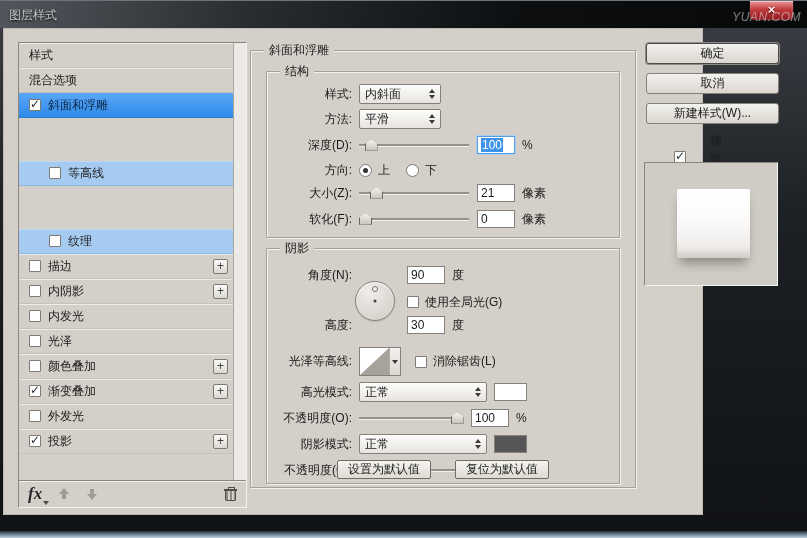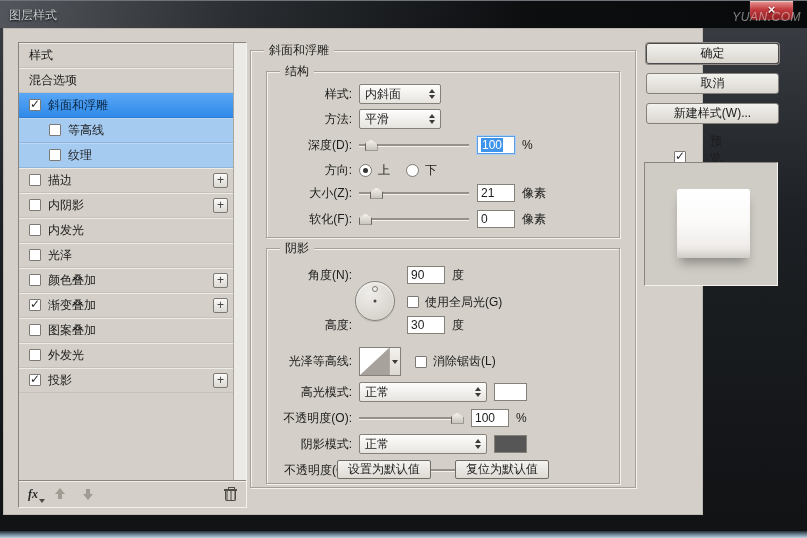--- a/index.html
+++ b/index.html
@@ -36,37 +36,37 @@
   
   .sidebar { position:absolute; left:15px; top:14px; width:229px; height:466px;
     border:1px solid; border-color:#8a867e #f4f2ee #f4f2ee #8a867e;
     background:#d4d0c9; display:flex; flex-direction:column; }
   .sidebar-body { flex:1; display:flex; overflow:hidden; }
   .side-rows { flex:1; }
   .side-scroll { width:13px; border-left:1px solid #aba79f; background:#eceae6; }
   .side-row { height:25px; display:flex; align-items:center; gap:7px;
     padding-left:10px; border-bottom:1px solid #c6c2ba;
     box-shadow:inset 0 1px 0 #eeece7; cursor:pointer; white-space:nowrap; }
-  .side-row.indent { padding-left:30px; }
+  .side-row.indent { padding-left:30px;margin-top:43px; }
   .side-row.sub { background:#a6cbf1; border-bottom:1px solid #8fb6de;
     box-shadow:inset 0 1px 0 #bcd8f4; }
   .side-row.selected { background:linear-gradient(180deg,#5aa7f6,#2f8ae9);
     border-bottom:1px solid #2b7cd2; box-shadow:none; color:#09243f; }
   .cb { width:12px; height:12px; background:#fff; border:1px solid #7d7974;
     border-radius:1px; position:relative; flex:none; }
   .cb.checked::after { content:attr(data-glyph); position:absolute; left:0px; top:-3px;
     font-size:12px; font-weight:bold; color:#2b2b2b; }
   .plus-btn { margin-left:auto; margin-right:5px; width:15px; height:15px; flex:none;
     border:1px solid #7d7974; border-radius:2px;
     background:linear-gradient(180deg,#fbfaf9,#dbd8d2);
     color:#444; font-size:12px; line-height:13px; text-align:center; cursor:pointer; }
   .fx-row { height:27px; border-top:1px solid #8a867e; box-shadow:inset 0 1px 0 #f2f0ec;
     display:flex; align-items:center; padding:0 9px; gap:16px; }
   .fx-label { font-family:"Liberation Serif","DejaVu Serif",serif; font-style:italic;
-    font-weight:bold; font-size:12px; color:#2a2a2a; position:relative; cursor:pointer; }
+    font-weight:bold; font-size:17px; color:#2a2a2a; position:relative; cursor:pointer; }
   .fx-label .mini-caret { position:absolute; right:-7px; bottom:-1px; width:0; height:0;
     border-left:3px solid transparent; border-right:3px solid transparent;
     border-top:4px solid #4e4b46; }
   .nav-arrow { width:12px; height:12px; position:relative; cursor:pointer; }
   .nav-arrow::before { content:""; position:absolute; left:1px;
     border-left:5px solid transparent; border-right:5px solid transparent; }
   .nav-arrow::after { content:""; position:absolute; left:4px; width:4px; height:6px;
     background:#a09c94; }
   .nav-up::before { top:0; border-bottom:6px solid #a09c94; }
   .nav-up::after { top:5px; }
@@ -223,24 +223,20 @@
               <span>颜色叠加</span>
               <span class="plus-btn">+</span>
             </div>
             <div class="side-row">
               <span class="cb checked" data-glyph="✓"></span>
               <span>渐变叠加</span>
               <span class="plus-btn">+</span>
             </div>
             <div class="side-row">
               <span class="cb" data-glyph="✓"></span>
-              <span>图案叠加</span>
-            </div>
-            <div class="side-row">
-              <span class="cb" data-glyph="✓"></span>
               <span>外发光</span>
             </div>
             <div class="side-row">
               <span class="cb checked" data-glyph="✓"></span>
               <span>投影</span>
               <span class="plus-btn">+</span>
             </div>
           </div>
         <div class="side-scroll"></div>
       </div>

